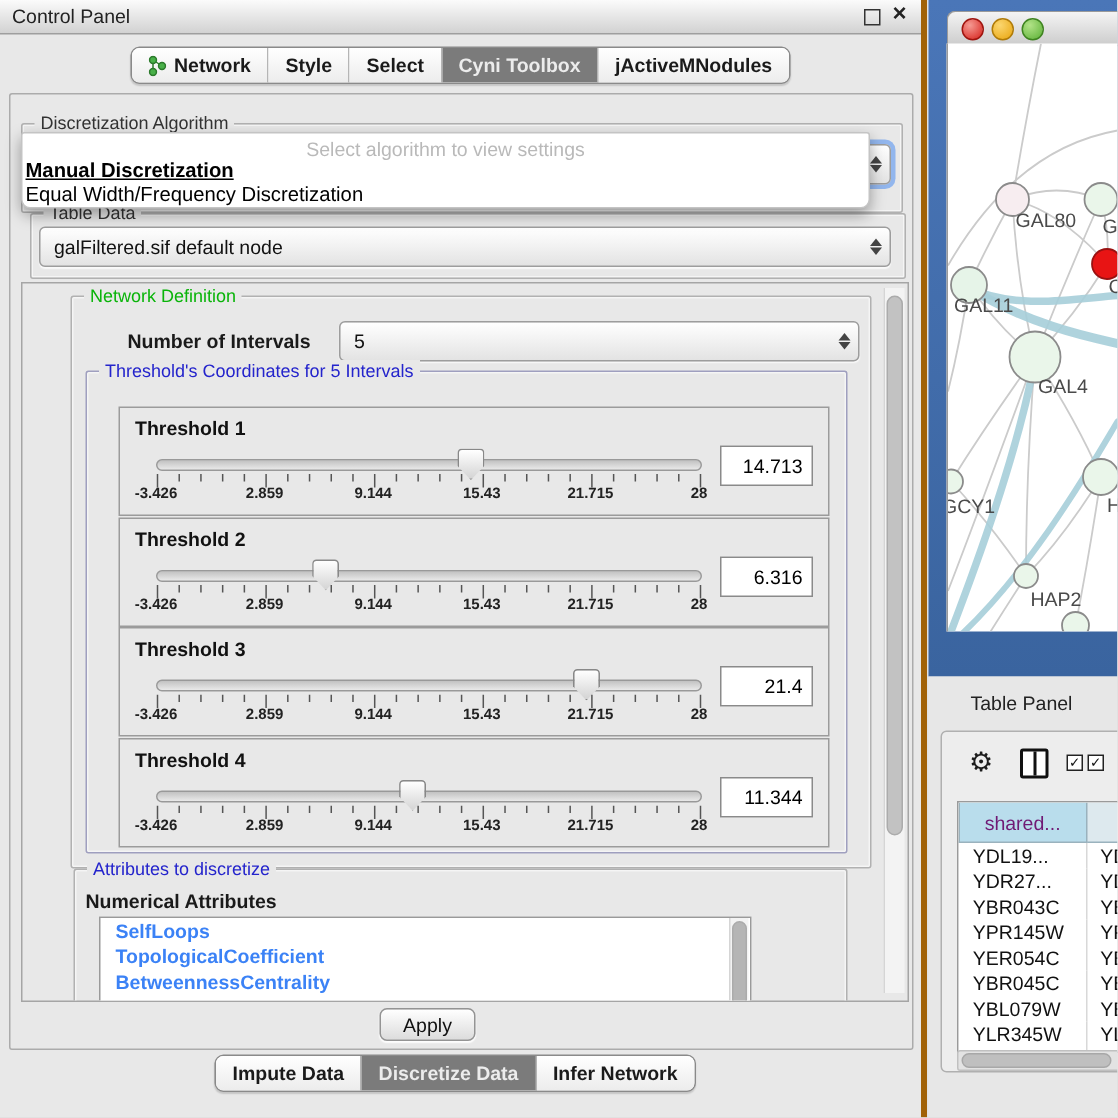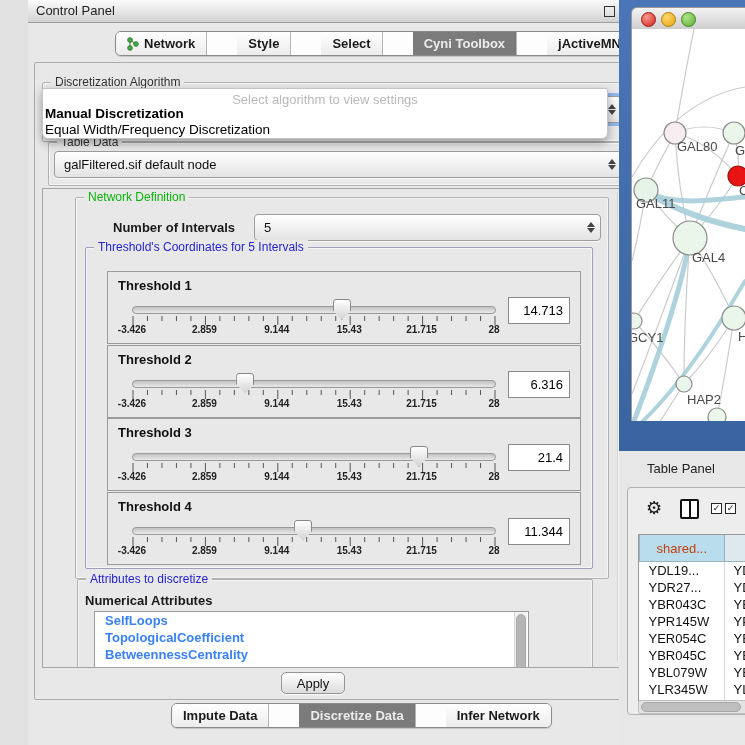--- a/index.html
+++ b/index.html
@@ -1,28 +1,28 @@
 <!DOCTYPE html>
 <html><head>
 <meta charset="utf-8">
 <style>
   html,body{margin:0;padding:0;}
   body{font-family:"Liberation Sans",sans-serif;background:#d8d8d8;}
   .stage{position:relative;width:745px;height:745px;overflow:hidden;background:#e2e2e2;font-size:13px;color:#1a1a1a;}
   .abs{position:absolute;}
 
   
-  .left-window{left:0;top:0;width:614px;height:745px;background:#e8e8e8;border-right:4px solid #a16207;margin-left:28px;}
+  .left-window{left:0;top:0;width:614px;height:745px;background:#e8e8e8;border-right:4px solid #a16207;}
   .titlebar{left:0;top:0;width:614px;height:22px;background:linear-gradient(#fbfbfb,#d2d2d2);border-bottom:1px solid #9e9e9e;}
   .titlebar-text{left:8px;top:3px;font-size:13px;color:#222;}
   .float-ico{left:576px;top:6px;width:9px;height:9px;border:1.5px solid #333;background:transparent;}
   .close-ico{left:595px;top:1px;font-size:16px;font-weight:bold;color:#222;}
 
   
-  .seg-bar{display:inline-flex;border:1px solid #8a8a8a;border-radius:6px;overflow:hidden;background:#fdfdfd;box-shadow:0 1px 1px rgba(0,0,0,.15);height:23px;gap:30px;}
+  .seg-bar{display:inline-flex;border:1px solid #8a8a8a;border-radius:6px;overflow:hidden;background:#fdfdfd;box-shadow:0 1px 1px rgba(0,0,0,.15);height:23px;}
   .seg{display:flex;align-items:center;gap:5px;padding:0 11px;font-size:13px;font-weight:600;color:#1a1a1a;background:linear-gradient(#ffffff,#ececec);border-right:1px solid #b5b5b5;white-space:nowrap;cursor:default;}
   .seg:last-child{border-right:none;}
   .seg.sel{background:#7b7b7b;color:#ececec;}
 
   
   .group{border:1px solid #b1b1b1;border-radius:2px;box-shadow:inset 0 0 0 1px rgba(255,255,255,.55);}
   .group-title{position:absolute;top:-8px;left:8px;background:#e8e8e8;padding:0 4px;font-size:12px;color:#333;}
   .gt-green{color:#0ab40a;}
   .gt-blue{color:#2424cc;}
 
@@ -64,21 +64,21 @@
 
   .right-col{left:619px;top:451px;width:126px;height:294px;background:#e7e7e7;}
   .tp-title{left:647px;top:461px;font-size:13px;color:#222;}
   .tp-panel{left:627px;top:487px;width:124px;height:226px;background:#ededed;border:1px solid #b0b0b0;border-radius:4px;}
   .gear{font-size:18px;color:#1c1c1c;line-height:18px;}
   .cols-ico{width:15px;height:16px;border:2px solid #111;border-radius:2px;position:relative;background:#fff;}
   .cols-ico:after{content:"";position:absolute;left:50%;top:0;bottom:0;width:2px;background:#111;transform:translateX(-1px);}
   .chk{width:9px;height:9px;border:1.5px solid #222;font-size:9px;line-height:9px;text-align:center;color:#111;background:#fff;}
 
   table.ytable{border-collapse:collapse;table-layout:fixed;background:#fff;font-size:13px;}
-  .ytable th{height:24px;font-weight:normal;color:#c2410c;border:1px solid #9ab2bd;border-top:none;text-align:center;}
+  .ytable th{height:24px;font-weight:normal;color:#701a75;border:1px solid #9ab2bd;border-top:none;text-align:center;}
   .ytable td{height:17px;padding:0 0 0 9px;color:#111;white-space:nowrap;overflow:hidden;border-right:1px solid #d8d8d8;}
   .hscroll{position:absolute;height:12px;background:#e3e3e3;border:1px solid #c0c0c0;border-radius:2px;}
   .hthumb{position:absolute;top:1px;height:8px;background:#bfbfbf;border-radius:5px;border:1px solid #a8a8a8;}
 
   svg{display:block;}
 </style>
 </head>
 <body>
 
 <div class="stage">
@@ -136,21 +136,21 @@
       <span class="combo-text">galFiltered.sif default node</span>
       <span class="combo-arrows">
           <span class="arr-up"></span>
           <span class="arr-dn"></span>
         </span>
     </div>
 
     <div class="abs popup">
       <div class="abs popup-prompt">Select algorithm to view settings</div>
       <div id="popup-items">
-          <div class="abs popup-item" style="top: 17px; font-weight: bold;">Manual Discretization</div>
+          <div class="abs popup-item" style="top: 17px; font-weight: bold; text-decoration: underline;">Manual Discretization</div>
           <div class="abs popup-item" style="top: 33px; font-weight: normal;">Equal Width/Frequency Discretization</div>
         </div>
     </div>
 
     <div class="abs" style="left:14px;top:188px;width:590px;height:478px;border:1px solid #a5a5a5;background:#e8e8e8;overflow:hidden;" id="main-panel">
 
       <div class="abs group" style="left:32px;top:8px;width:532px;height:380px;">
         <span class="group-title gt-green">Network Definition</span>
       </div>
       <span class="abs" style="left:70px;top:31px;font-weight:bold;">Number of Intervals</span>

